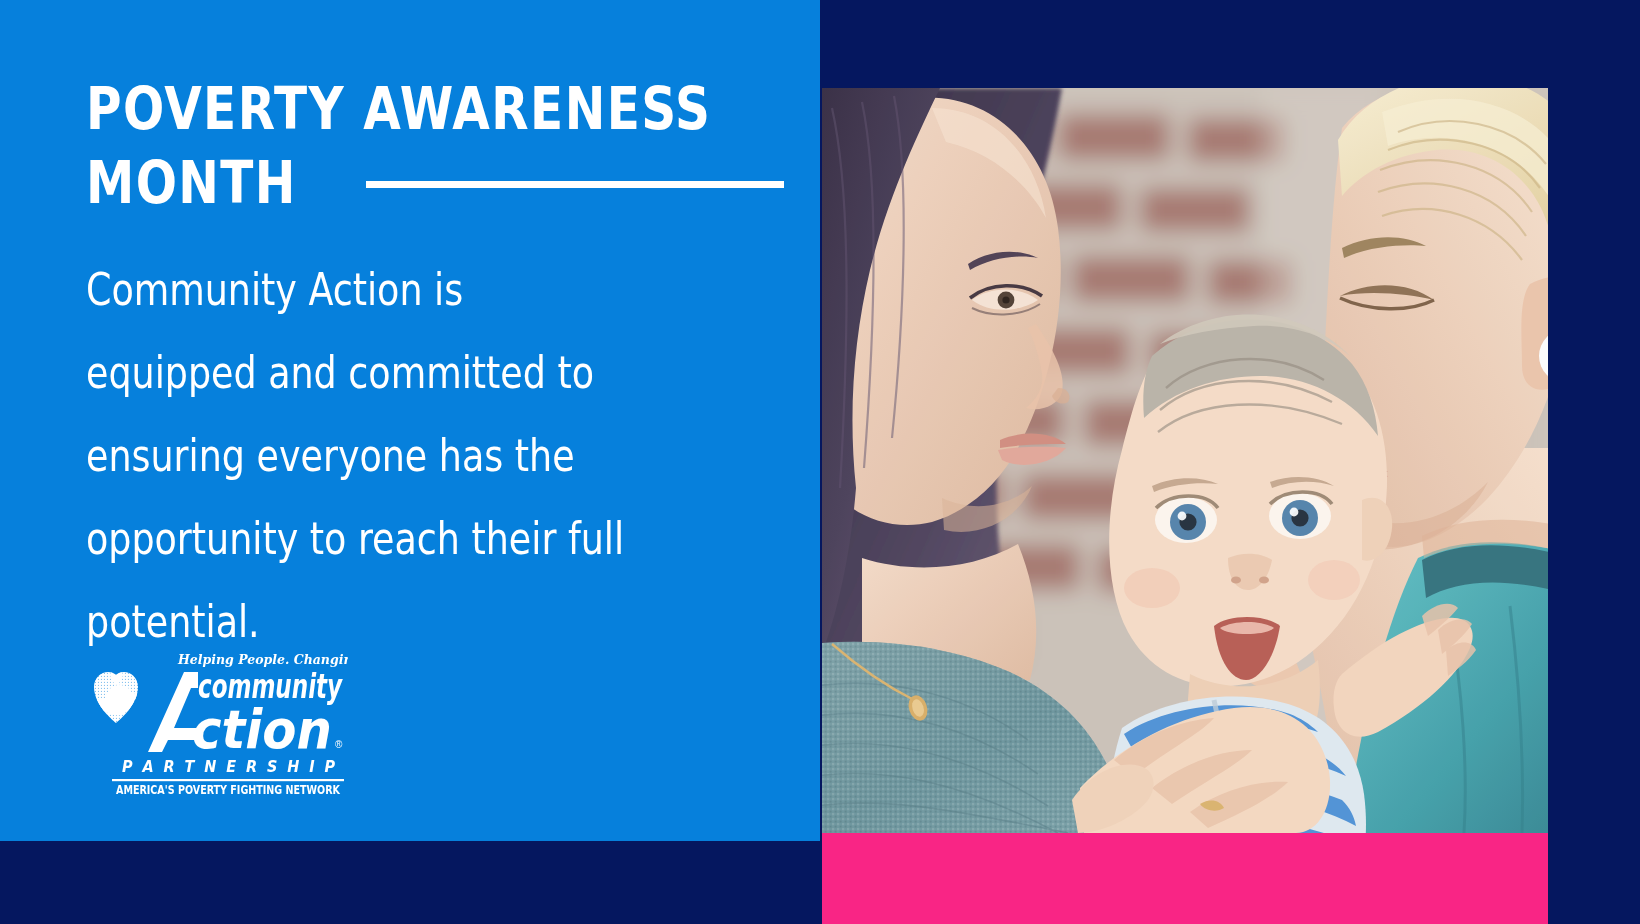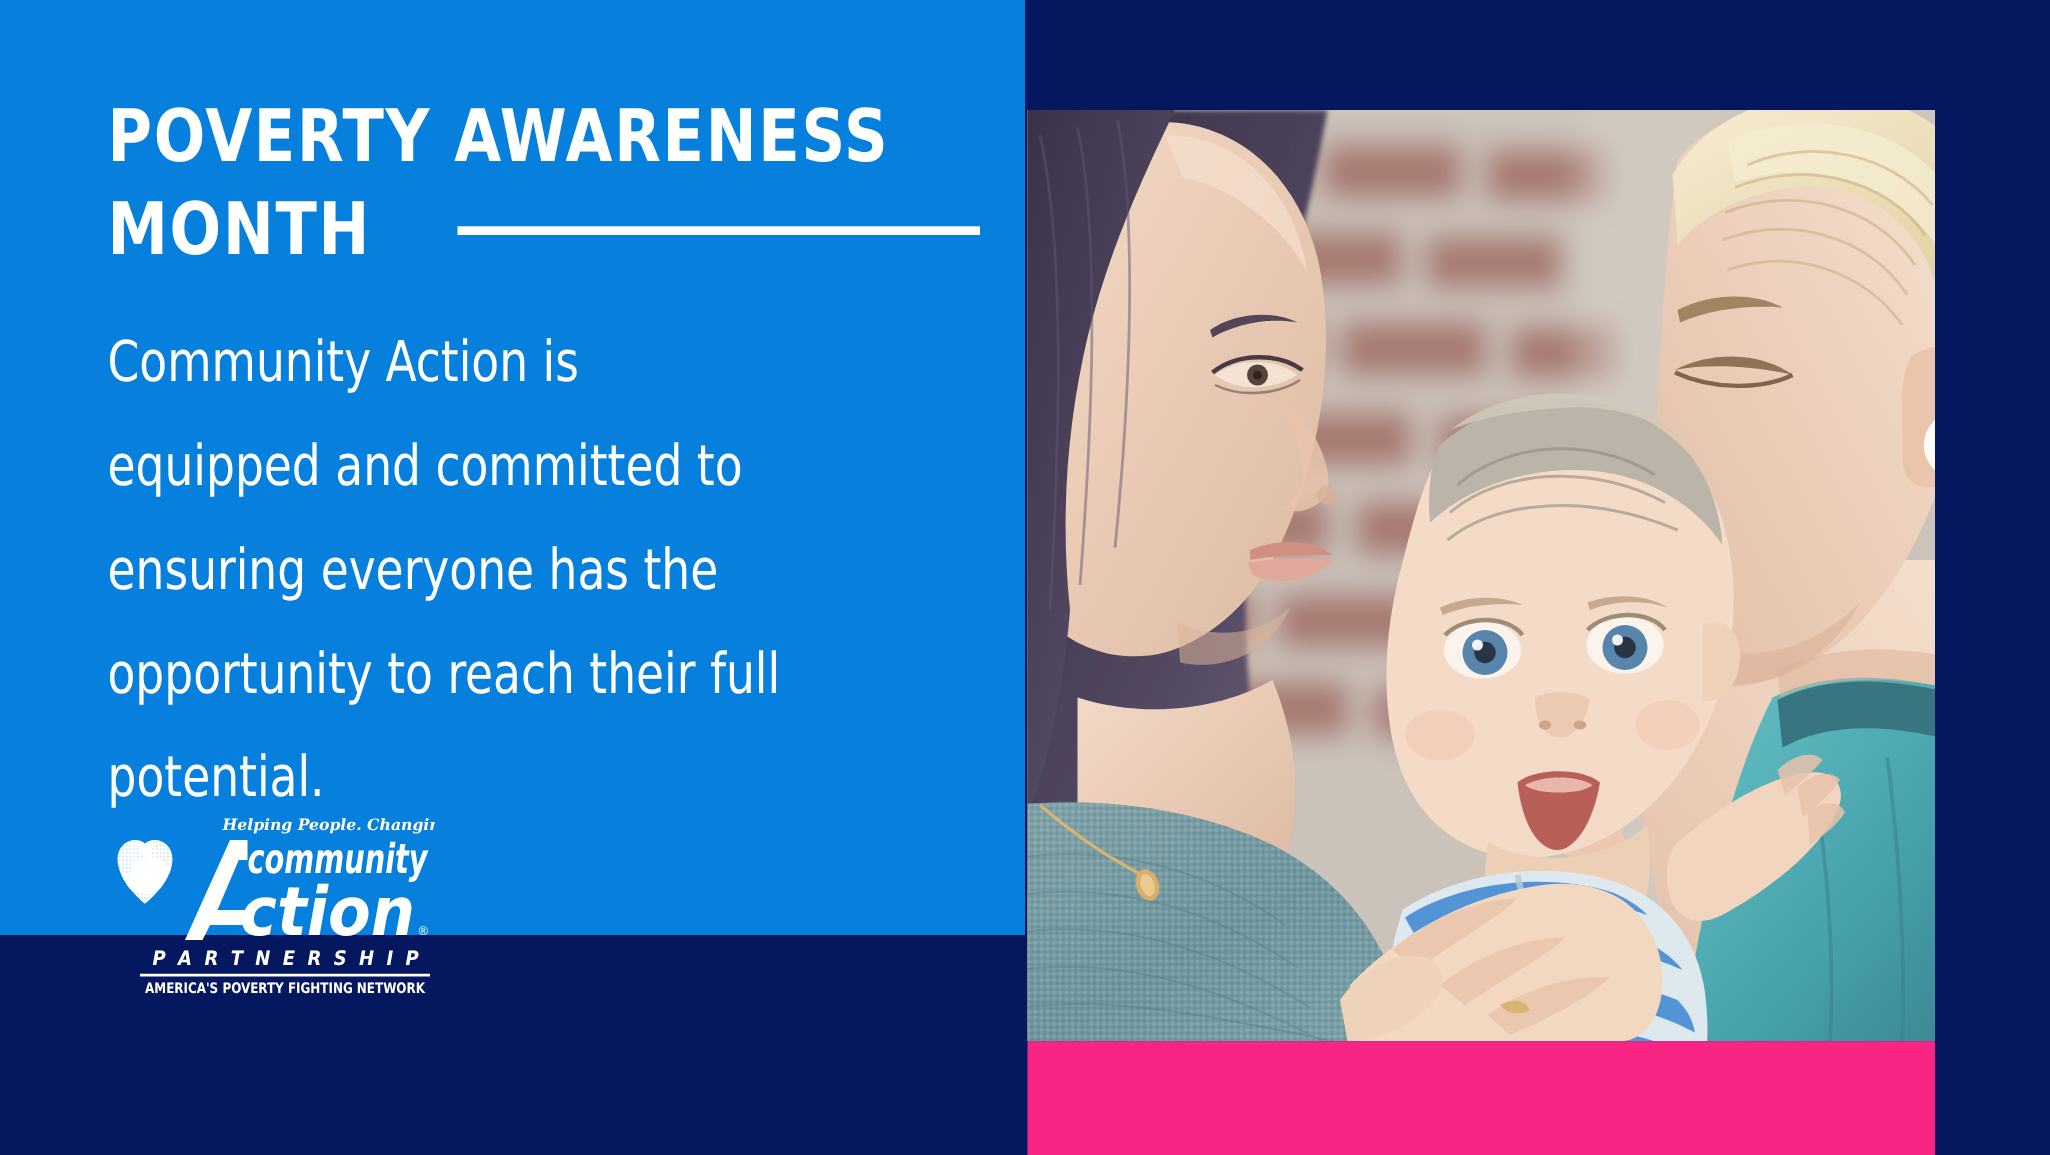--- a/index.html
+++ b/index.html
@@ -5,21 +5,21 @@
   html,body{margin:0;padding:0;}
   body{
     width:1640px;height:924px;overflow:hidden;
     font-family:"Liberation Sans", sans-serif;
     background:#05175f;
   }
   .canvas{position:relative;width:1640px;height:924px;overflow:hidden;background:#05175f;}
 
   
   .left-panel{
-    position:absolute;left:0;top:0;width:820px;height:748px;
+    position:absolute;left:0;top:0;width:820px;height:841px;
     background:#0680dc;
   }
   .headline{
     position:absolute;left:86px;top:72px;width:700px;
     color:#ffffff;
     font-family:"DejaVu Sans Condensed","Liberation Sans Narrow","Liberation Sans",sans-serif;
     font-weight:bold;
     font-size:58px;
     line-height:74px;
     letter-spacing:1.5px;

